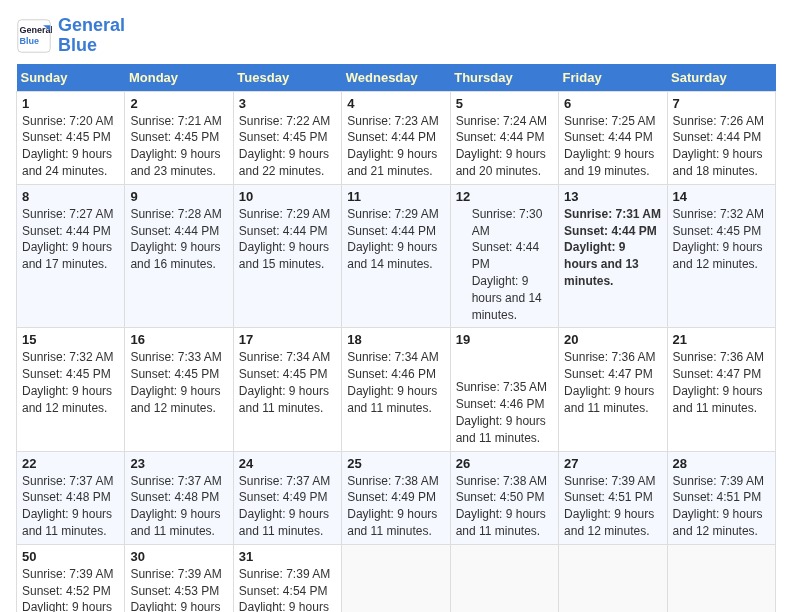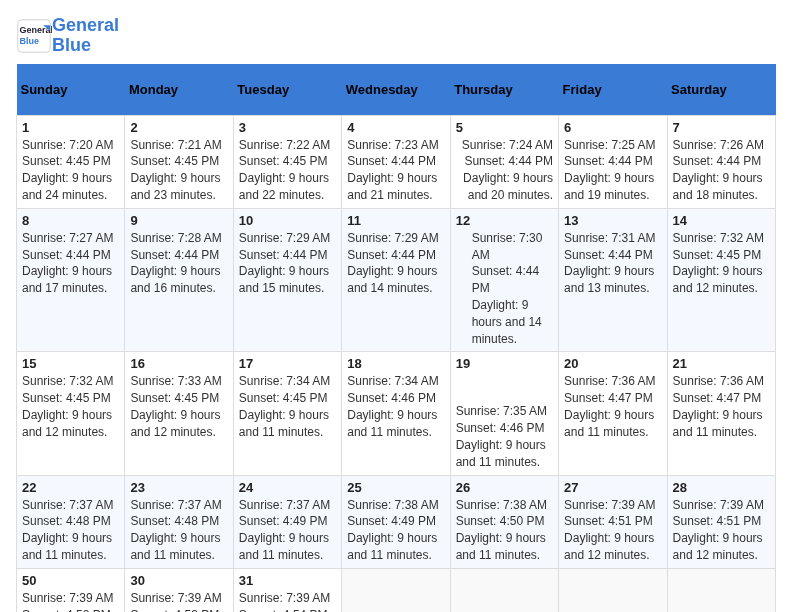--- a/index.html
+++ b/index.html
@@ -12,20 +12,21 @@
     }
     .header-row {
       display: flex;
       justify-content: space-between;
       align-items: flex-start;
       margin-bottom: 8px;
     }
     .logo {
       display: flex;
       align-items: center;
+      gap: 6px;
     }
     .logo-text {
       font-size: 18px;
       font-weight: bold;
       color: #1a1a2e;
       line-height: 1.1;
     }
     .logo-text span { color: #3a7bd5; }
     .logo-icon {
       width: 36px;
@@ -42,22 +43,22 @@
       color: #555;
       margin-top: 2px;
     }
     .calendar-table {
       width: 100%;
       border-collapse: collapse;
       font-size: 11px;
     }
     .calendar-table th {
       background: #3a7bd5;
-      color: #000000;
-      padding: 18px 4px;
+      color: #fef9c3;
+      padding: 6px 4px;
       text-align: left;
       font-size: 13px;
       font-weight: bold;
     }
     .calendar-table td {
       border: 1px solid #ddd;
       vertical-align: top;
       padding: 4px 5px;
       width: 108px;
       min-height: 70px;
@@ -138,21 +139,21 @@
 Daylight: 9 hours and 22 minutes.</div>
         </td>
         <td>
           <span class="day-num">4</span>
           <div class="day-info" style="white-space: pre-line;">Sunrise: 7:23 AM
 Sunset: 4:44 PM
 Daylight: 9 hours and 21 minutes.</div>
         </td>
         <td>
           <span class="day-num">5</span>
-          <div class="day-info" style="white-space: pre-line; text-align: right;">Sunrise: 7:24 AM
+          <div class="day-info" style="white-space: pre-line;">Sunrise: 7:24 AM
 Sunset: 4:44 PM
 Daylight: 9 hours and 20 minutes.</div>
         </td>
         <td>
           <span class="day-num">6</span>
           <div class="day-info" style="white-space: pre-line;">Sunrise: 7:25 AM
 Sunset: 4:44 PM
 Daylight: 9 hours and 19 minutes.</div>
         </td>
         <td>
@@ -188,21 +189,21 @@
 Daylight: 9 hours and 14 minutes.</div>
         </td>
         <td>
           <span class="day-num">12</span>
           <div class="day-info" style="white-space: pre-line; margin-left: 16px;">Sunrise: 7:30 AM
 Sunset: 4:44 PM
 Daylight: 9 hours and 14 minutes.</div>
         </td>
         <td>
           <span class="day-num">13</span>
-          <div class="day-info" style="white-space: pre-line;">Sunrise: 7:31 AM
+          <div class="day-info" style="white-space: pre-line; font-weight: bold;">Sunrise: 7:31 AM
 Sunset: 4:44 PM
 Daylight: 9 hours and 13 minutes.</div>
         </td>
         <td>
           <span class="day-num">14</span>
           <div class="day-info" style="white-space: pre-line;">Sunrise: 7:32 AM
 Sunset: 4:45 PM
 Daylight: 9 hours and 12 minutes.</div>
         </td>
       </tr>

